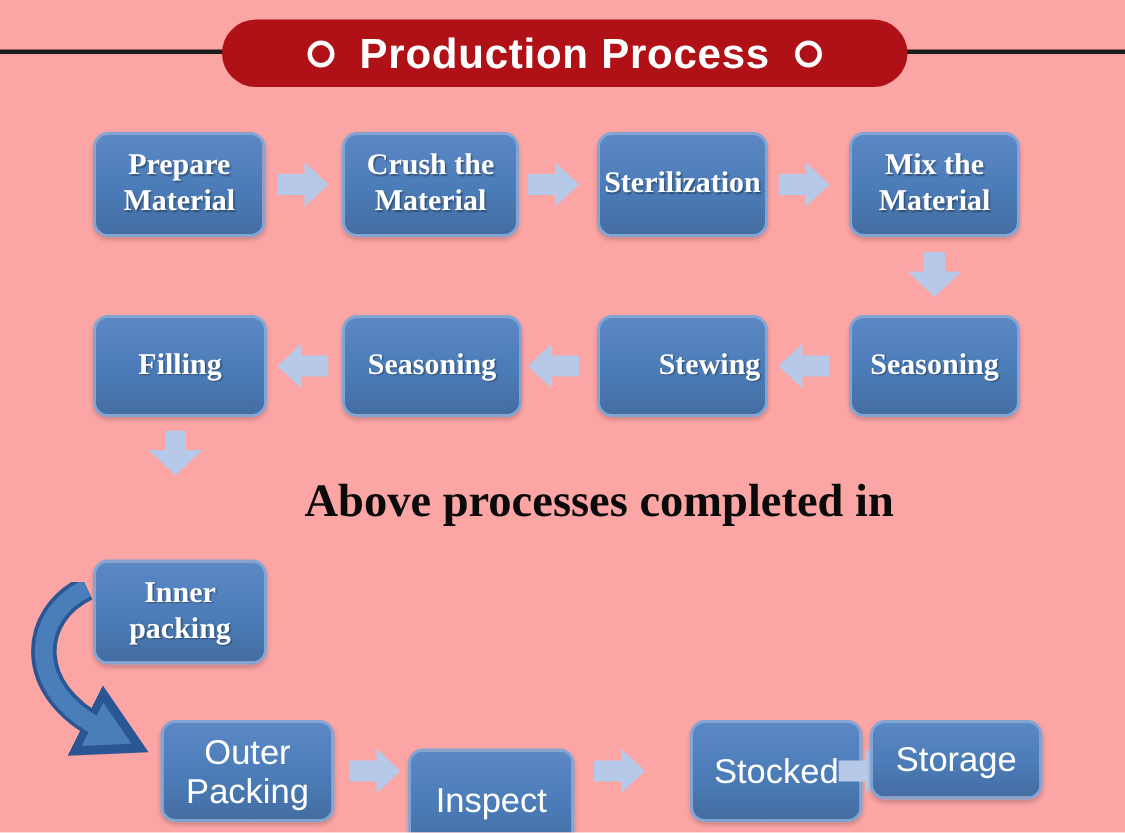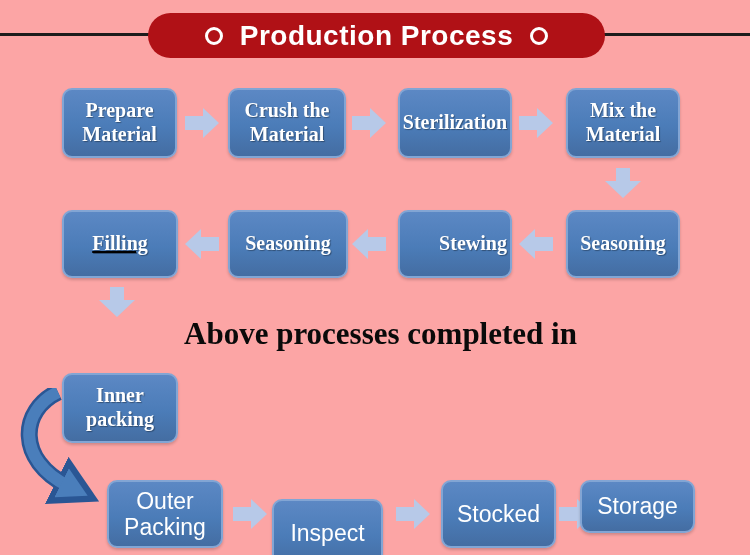--- a/index.html
+++ b/index.html
@@ -26,21 +26,21 @@
   .serif span{
     font-family:"Liberation Serif",serif;font-weight:bold;font-size:20px;line-height:1.18;
     text-shadow:1px 1px 1px rgba(0,0,0,0.35);
   }
   .sans span{font-family:"Liberation Sans",sans-serif;font-weight:400;font-size:23px;line-height:1.15;}
   
   .arrow{position:absolute;line-height:0;}
   .arr-light{color:#b7c9e8;}
   
   .note{
-    position:absolute;left:184px;top:314px;width:545px;color:#0a0a0a;
+    position:absolute;left:203px;top:314px;width:545px;color:#0a0a0a;
     font-family:"Liberation Serif",serif;font-weight:bold;font-size:31px;line-height:39px;
   }
 </style>
 </head>
 <body>
 
 <div class="stage">
 
   <div class="rule"></div>
   <div class="banner">
@@ -71,21 +71,21 @@
       </svg></div>
   <div class="pbox serif" style="left:566px;top:88px;width:114px;height:70px;">
       <span>Mix the
 Material</span>
     </div>
 
   <div class="arrow arr-light" style="left:605px;top:168px;"><svg width="36" height="30" viewBox="0 0 36 30">
         <polygon points="11,0 25,0 25,13 36,13 18,30 0,13 11,13" fill="currentColor"></polygon>
       </svg></div>
 
-  <div class="pbox serif" style="left:62px;top:210px;width:116px;height:68px;text-decoration:underline;">
+  <div class="pbox serif" style="left:62px;top:210px;width:116px;height:68px;">
       <span>Filling</span>
     </div>
   <div class="arrow arr-light" style="left:185px;top:228px;"><svg width="34" height="32" viewBox="0 0 34 32">
         <polygon points="34,9 16,9 16,1 0,16 16,31 16,23 34,23" fill="currentColor"></polygon>
       </svg></div>
   <div class="pbox serif" style="left:228px;top:210px;width:120px;height:68px;">
       <span>Seasoning</span>
     </div>
   <div class="arrow arr-light" style="left:352px;top:228px;"><svg width="34" height="32" viewBox="0 0 34 32">
         <polygon points="34,9 16,9 16,1 0,16 16,31 16,23 34,23" fill="currentColor"></polygon>
@@ -134,21 +134,21 @@
     </div>
   <div class="arrow arr-light" style="left:233px;top:498px;"><svg width="34" height="32" viewBox="0 0 34 32">
         <polygon points="0,9 18,9 18,1 34,16 18,31 18,23 0,23" fill="currentColor"></polygon>
       </svg></div>
   <div class="pbox sans" style="left:272px;top:480px;width:111px;height:68px;margin-top:19px;">
       <span>Inspect</span>
     </div>
   <div class="arrow arr-light" style="left:396px;top:498px;"><svg width="34" height="32" viewBox="0 0 34 32">
         <polygon points="0,9 18,9 18,1 34,16 18,31 18,23 0,23" fill="currentColor"></polygon>
       </svg></div>
-  <div class="pbox sans" style="left:441px;top:480px;width:115px;height:68px;">
+  <div class="pbox sans" style="left:460px;top:480px;width:115px;height:68px;">
       <span>Stocked</span>
     </div>
   <div class="arrow arr-light" style="left:559px;top:498px;"><svg width="34" height="32" viewBox="0 0 34 32">
         <polygon points="0,9 18,9 18,1 34,16 18,31 18,23 0,23" fill="currentColor"></polygon>
       </svg></div>
   <div class="pbox sans" style="left:580px;top:480px;width:115px;height:53px;">
       <span>Storage</span>
     </div>
 
 </div>

